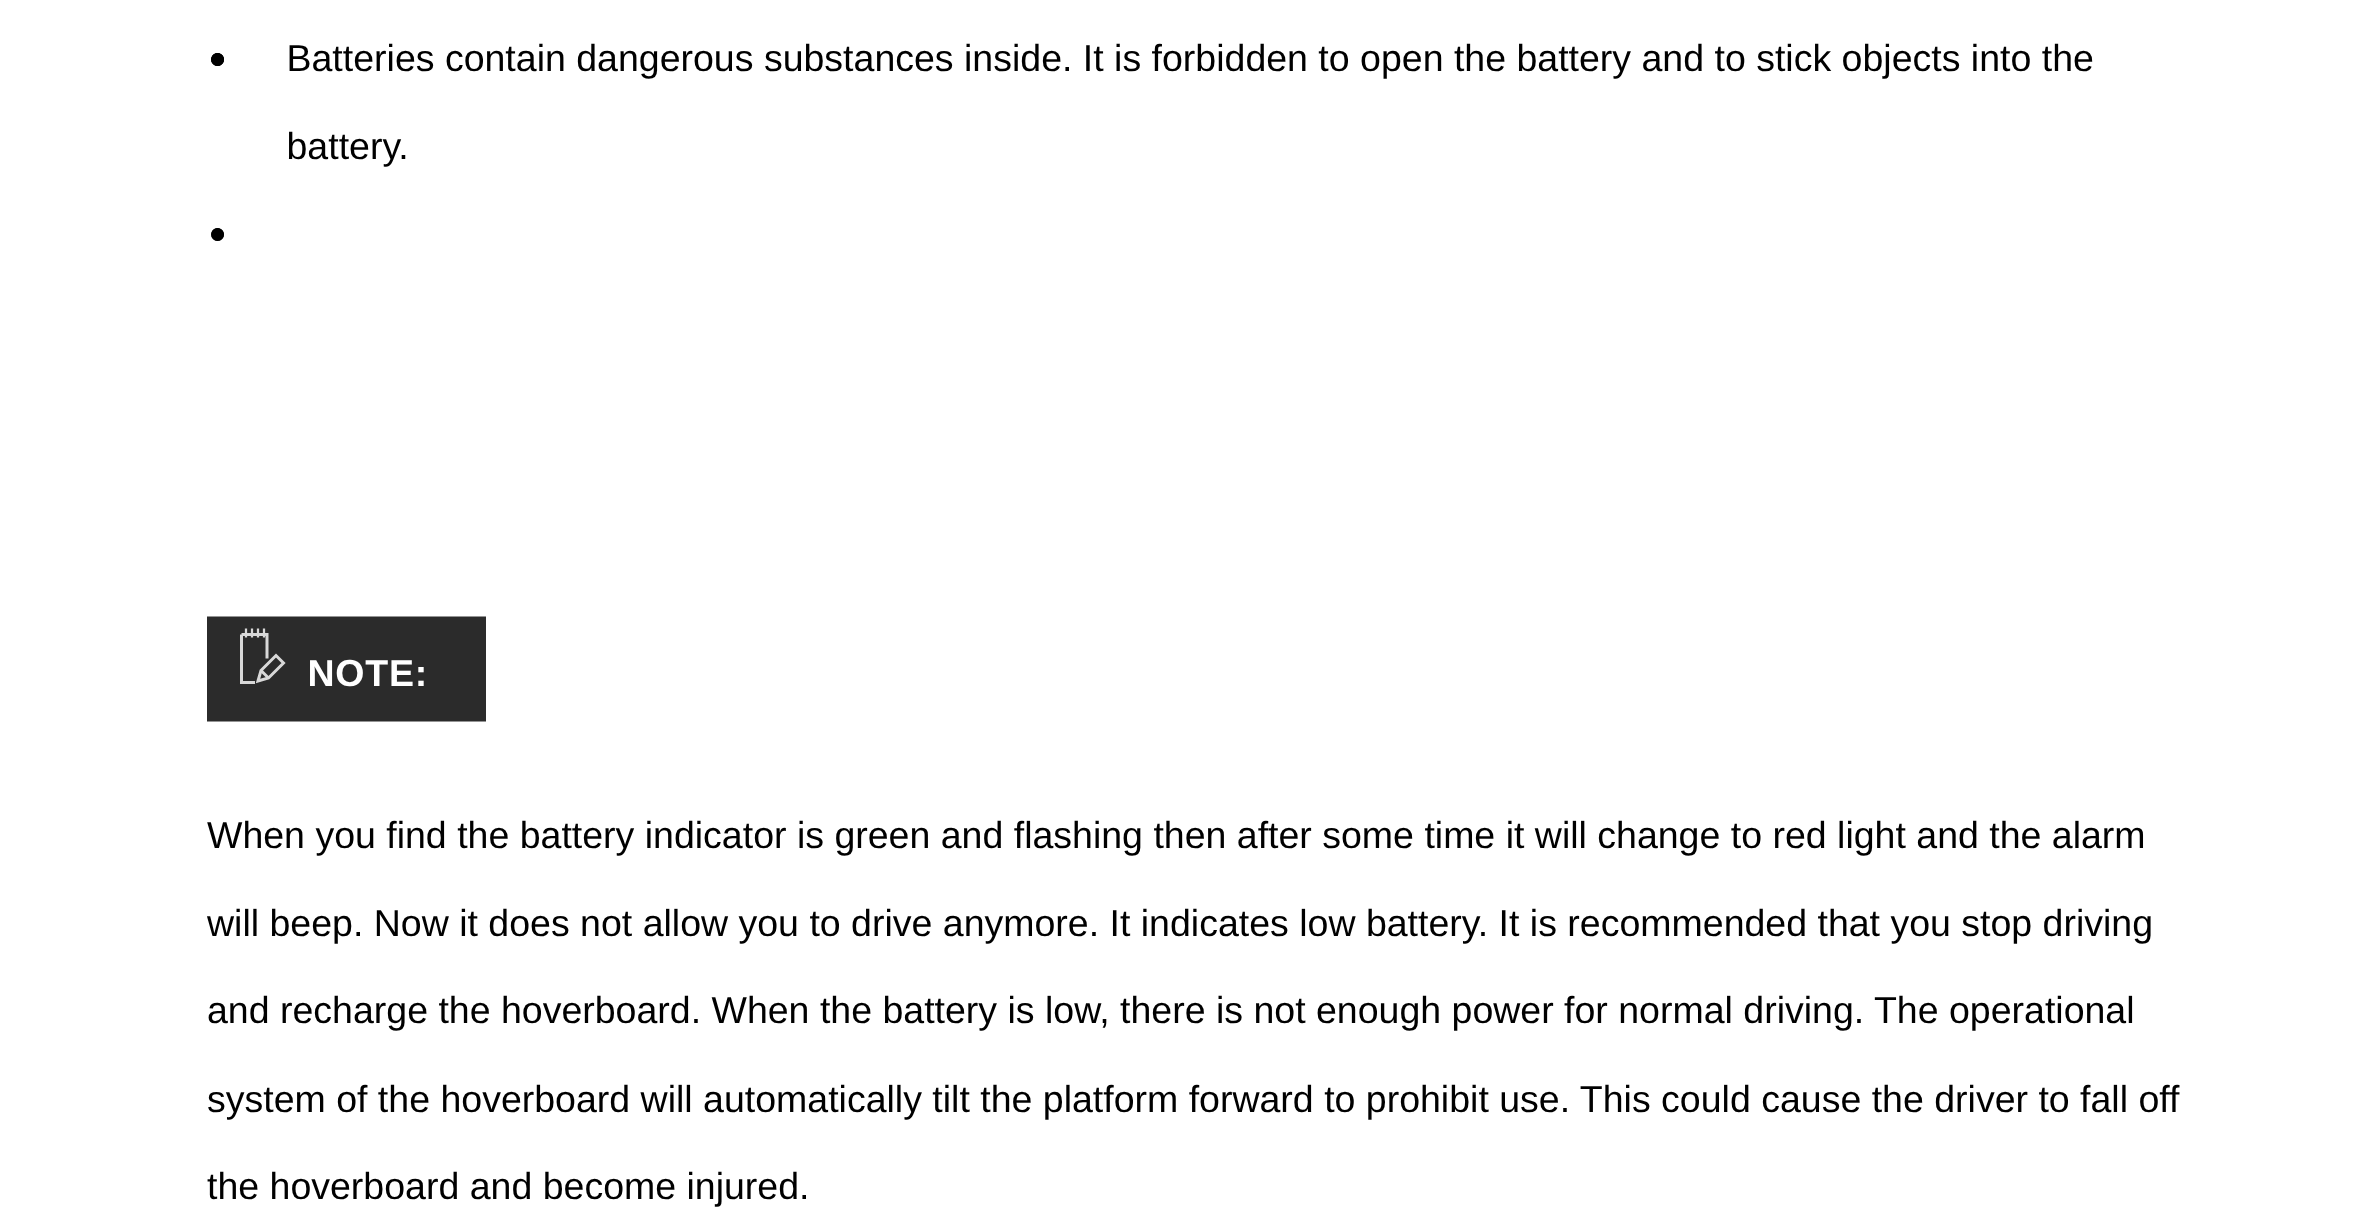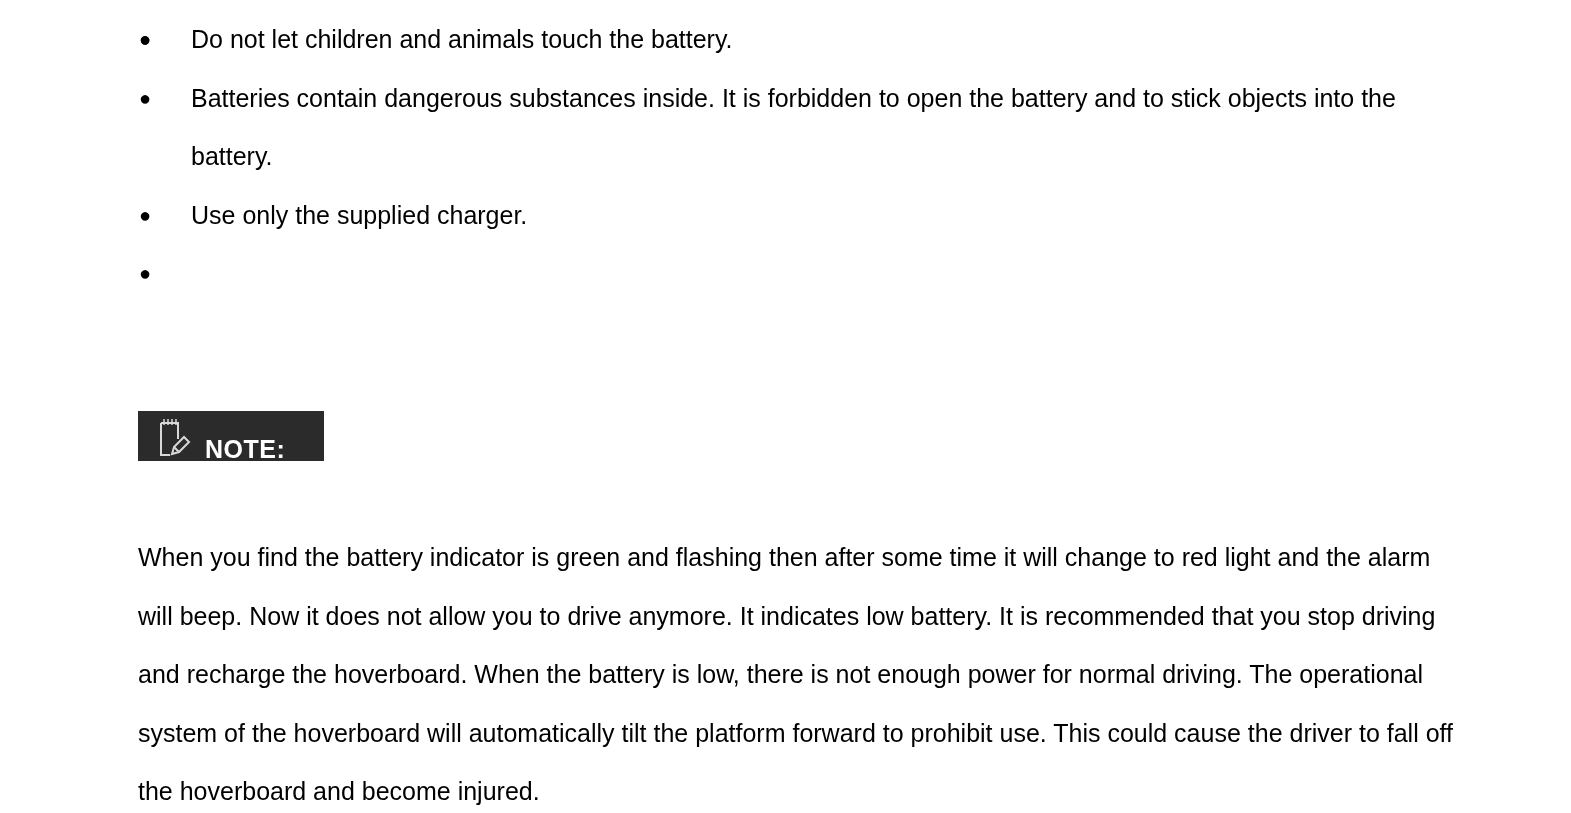--- a/index.html
+++ b/index.html
@@ -4,45 +4,43 @@
   <style>
     html, body { margin: 0; padding: 0; background: #ffffff; }
     body {
       width: 1571px; height: 813px; overflow: hidden; position: relative;
       font-family: "Liberation Sans", sans-serif; color: #000;
     }
     .bullets { position: absolute; left: 138px; top: 10px; width: 1300px; margin: 0; padding: 0; list-style: none; }
     .bullet-item { position: relative; padding-left: 53px; font-size: 25px; line-height: 58.5px; }
     .bullet-dot { position: absolute; left: 1px; top: 0; font-size: 20px; }
     .note-banner {
-      position: absolute; left: 138px; top: 411px; width: 186px; height: 50px;
+      position: absolute; left: 138px; top: 411px; width: 186px; height: 70px;
       background: #2b2b2b; color: #fff; box-sizing: border-box;
     }
     .note-icon { position: absolute; left: 20px; top: 6px; width: 34px; height: 42px; }
     .note-label { position: absolute; left: 67px; top: 24px; font-size: 25px; font-weight: bold; letter-spacing: 0.5px; }
     .paragraph { position: absolute; left: 138px; top: 528px; width: 1320px; font-size: 25px; line-height: 58.5px; margin: 0; }
   </style>
 </head>
 <body>
 
 <ul class="bullets">
   <li class="bullet-item">
     <span class="bullet-dot">●</span>
   </li>
   <li class="bullet-item">
     <span class="bullet-dot">●</span>
-    <span>Do not let children and animals touch the battery.</span>
   </li>
   <li class="bullet-item">
     <span class="bullet-dot">●</span>
     <span>Batteries contain dangerous substances inside. It is forbidden to open the battery and to stick objects into the battery.</span>
   </li>
   <li class="bullet-item">
     <span class="bullet-dot">●</span>
-    <span>Use only the supplied charger.</span>
   </li>
   <li class="bullet-item">
     <span class="bullet-dot">●</span>
   </li>
 </ul>
 
 <div class="note-banner">
   <svg class="note-icon" viewBox="0 0 34 42" fill="none" stroke="#d8d8d8" stroke-width="2">
     <path d="M3 6 H20 L20 22 M3 6 V38 H12"></path>
     <path d="M6 2 V8 M10 2 V8 M14 2 V8 M18 2 V8" stroke-width="1.5"></path>

